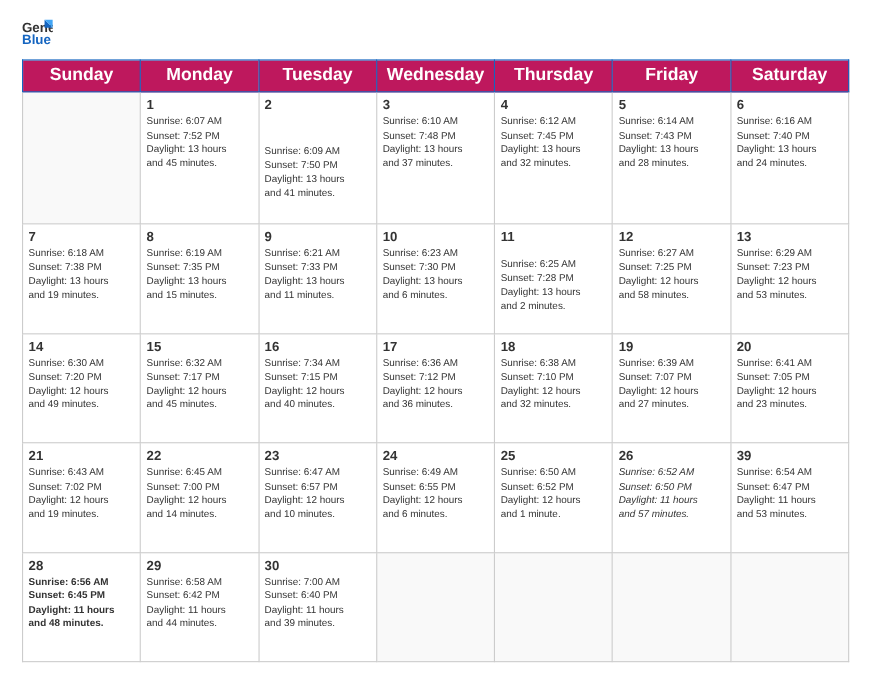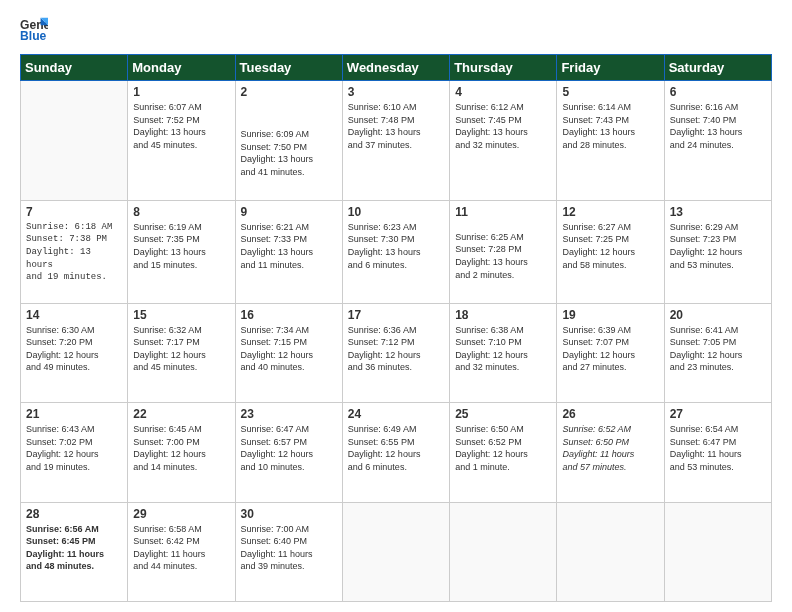--- a/index.html
+++ b/index.html
@@ -45,26 +45,26 @@
       color: #555;
     }
     .calendar {
       flex: 1;
       border: 1px solid #ccc;
       border-collapse: collapse;
       width: 100%;
       table-layout: fixed;
     }
     .calendar th {
-      background-color: #14532d;
+      background-color: #be185d;
       color: #fff;
-      font-size: 13px;
+      font-size: 16px;
       font-weight: bold;
       padding: 5px 4px;
-      text-align: left;
+      text-align: center;
       border: 1px solid #1565c0;
     }
     .calendar td {
       vertical-align: top;
       border: 1px solid #ccc;
       padding: 4px 5px;
       font-size: 9.5px;
       color: #333;
       height: 85px;
     }
@@ -161,21 +161,21 @@
             <span class="day-number">6</span>
             <div class="day-info" style="white-space: pre-line;">Sunrise: 6:16 AM
 Sunset: 7:40 PM
 Daylight: 13 hours
 and 24 minutes.</div>
           </td>
         </tr>
         <tr>
           <td>
             <span class="day-number">7</span>
-            <div class="day-info" style="white-space: pre-line; font-family: Liberation Mono, monospace;">Sunrise: 6:18 AM
+            <div class="day-info" style="white-space: pre-line;">Sunrise: 6:18 AM
 Sunset: 7:38 PM
 Daylight: 13 hours
 and 19 minutes.</div>
           </td>
           <td>
             <span class="day-number">8</span>
             <div class="day-info" style="white-space: pre-line;">Sunrise: 6:19 AM
 Sunset: 7:35 PM
 Daylight: 13 hours
 and 15 minutes.</div>
@@ -304,21 +304,21 @@
 and 1 minute.</div>
           </td>
           <td>
             <span class="day-number">26</span>
             <div class="day-info" style="white-space: pre-line; font-style: italic;">Sunrise: 6:52 AM
 Sunset: 6:50 PM
 Daylight: 11 hours
 and 57 minutes.</div>
           </td>
           <td>
-            <span class="day-number">27</span>
+            <span class="day-number">39</span>
             <div class="day-info" style="white-space: pre-line;">Sunrise: 6:54 AM
 Sunset: 6:47 PM
 Daylight: 11 hours
 and 53 minutes.</div>
           </td>
         </tr>
         <tr>
           <td>
             <span class="day-number">28</span>
             <div class="day-info" style="white-space: pre-line; font-weight: bold;">Sunrise: 6:56 AM

